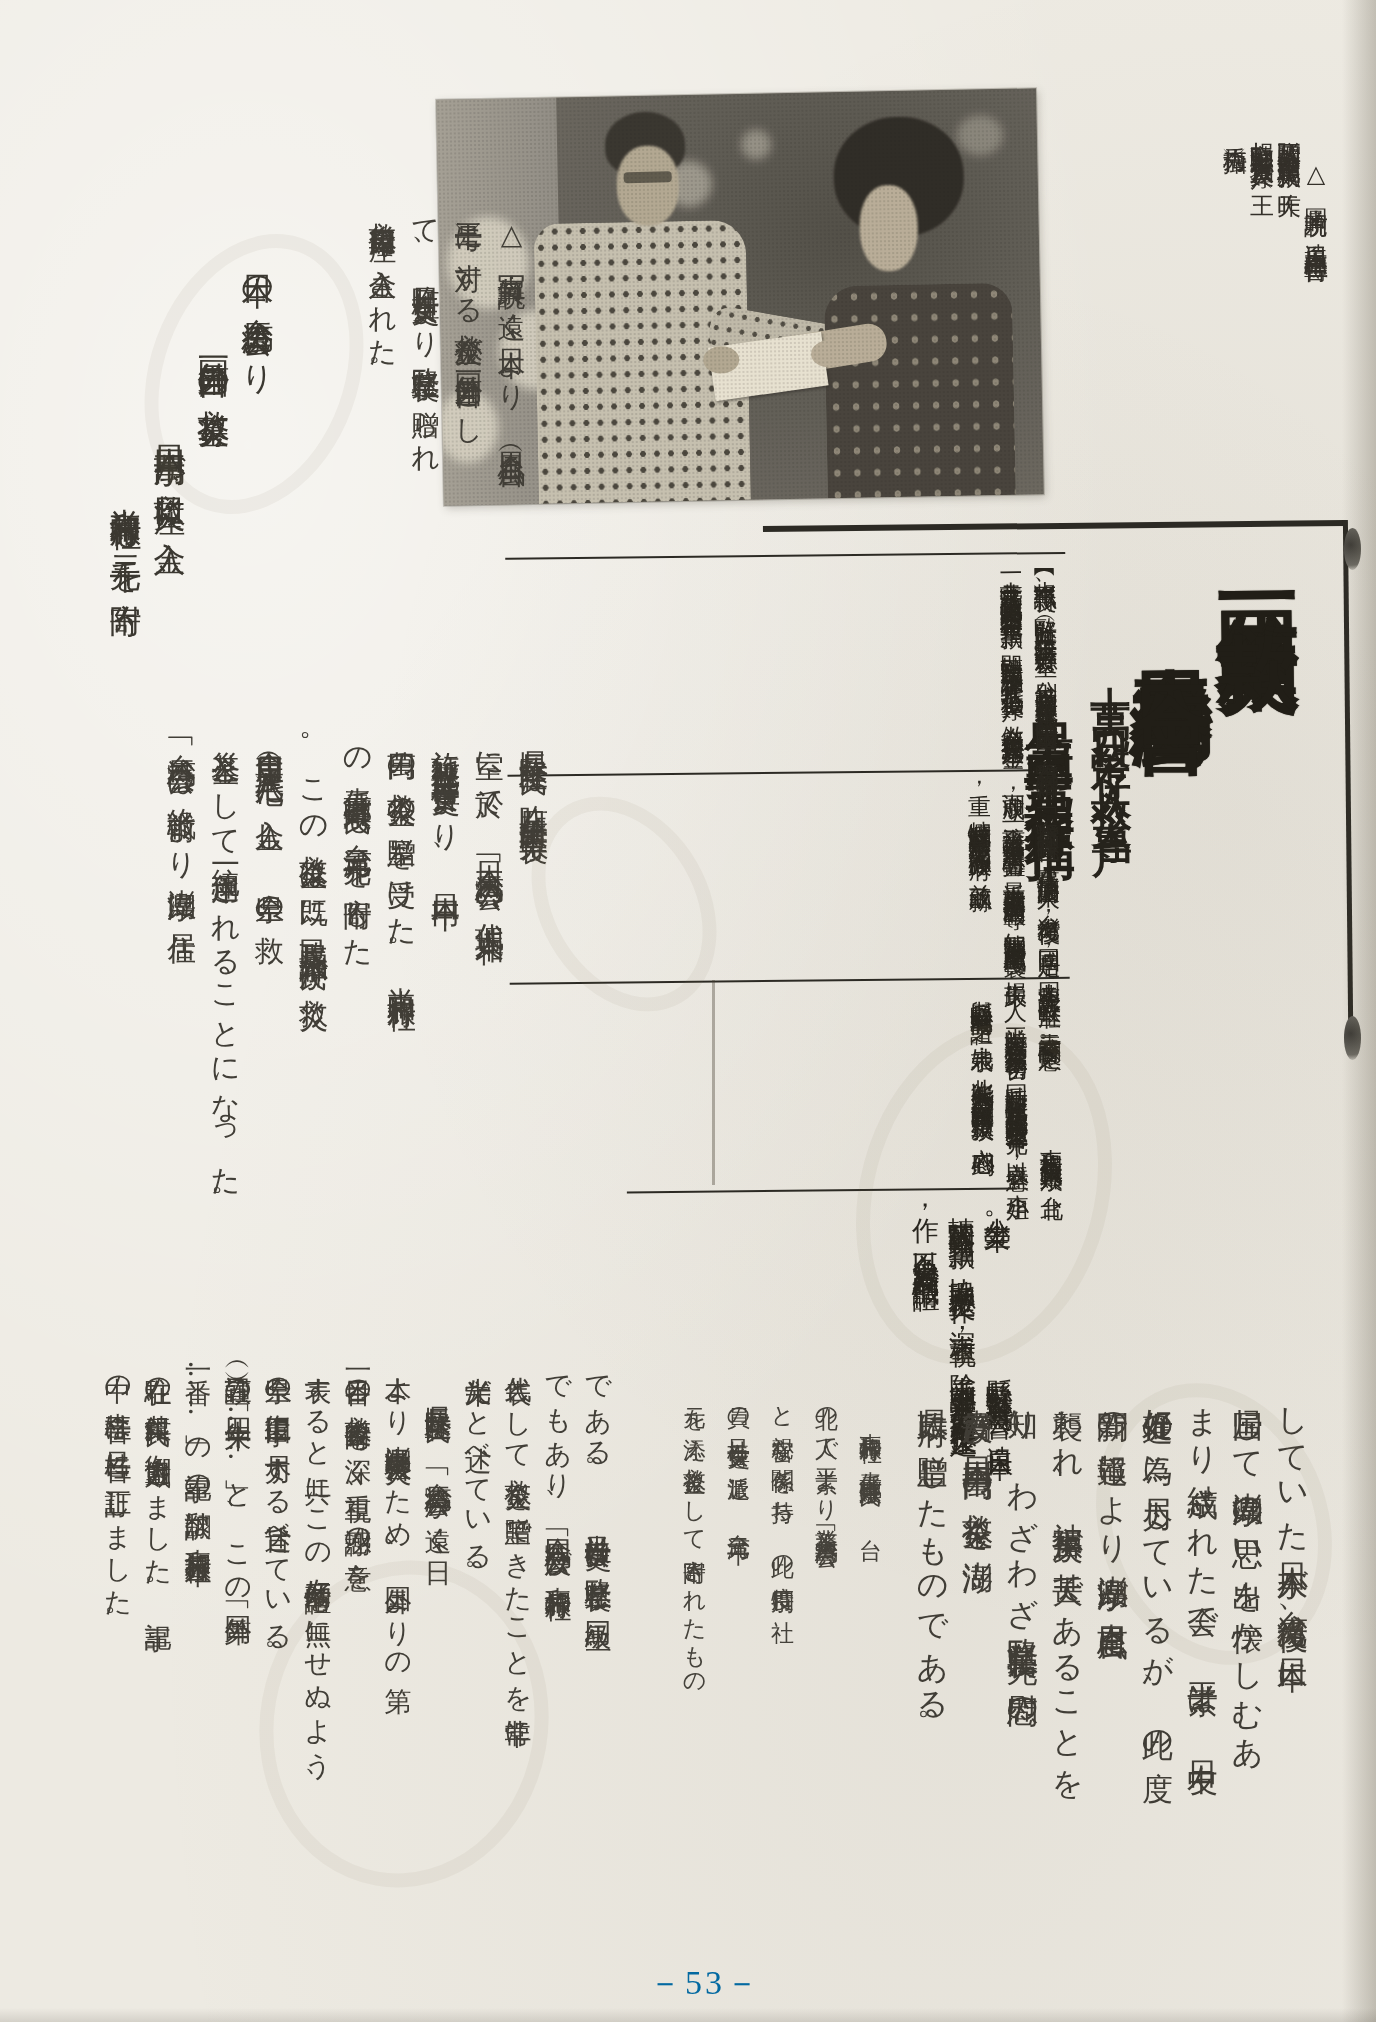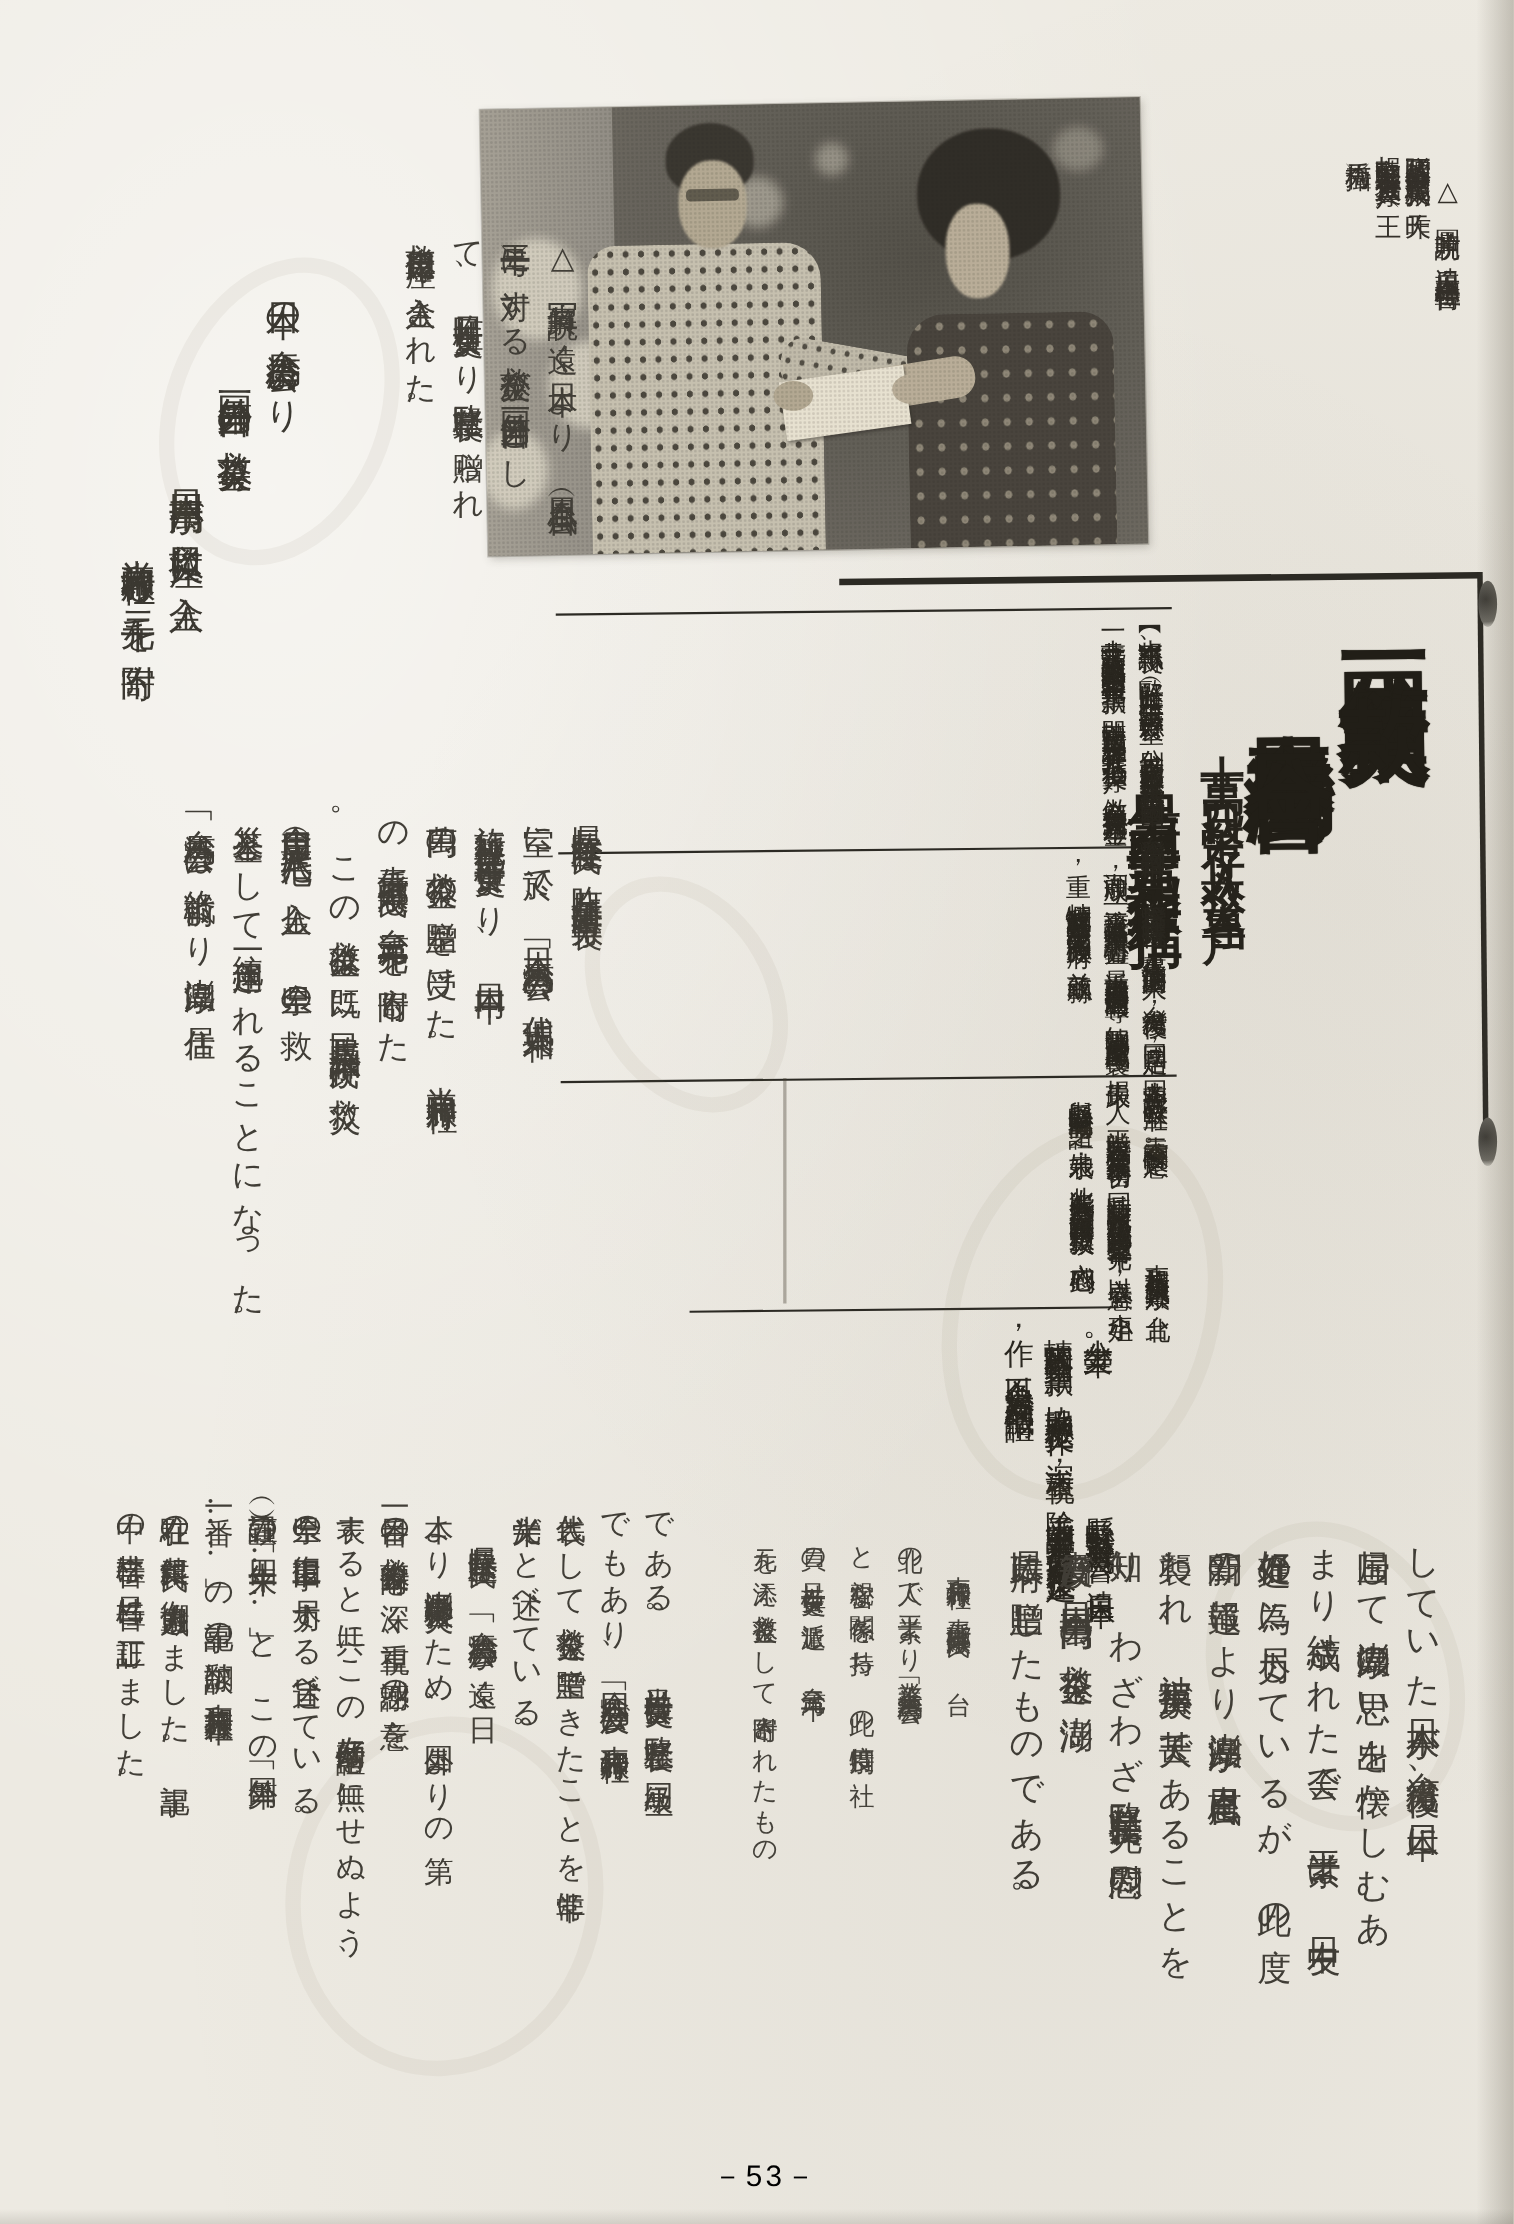--- a/index.html
+++ b/index.html
@@ -72,22 +72,22 @@
          box-shadow:1px 2px 3px rgba(30,28,24,.45);}
   .hand1{left:262px;top:252px;width:36px;height:27px;background:#b2a892;border-radius:50%;}
   .hand2{left:370px;top:248px;width:36px;height:27px;background:#b8ad98;border-radius:50%;}
   .grain{inset:0;background-image:radial-gradient(rgba(30,28,24,.33) 1px, transparent 1.4px);
          background-size:4px 4px;opacity:.38;}
 
   .hole{position:absolute;width:17px;border-radius:50%;
         background:radial-gradient(circle at 40% 40%, #3e3c37, #6d6b64 75%, rgba(109,107,100,0));}
   .crease{position:absolute;background:rgba(70,63,50,.38);}
   .ghost{position:absolute;border:14px solid rgba(125,115,90,.07);border-radius:50%;}
-  #pageno{position:absolute;left:648px;top:1960px;font-size:27px;letter-spacing:3px;color:#000000;
-        font-family:Liberation Sans, sans-serif;}
+  #pageno{position:absolute;left:648px;top:1960px;font-size:34px;letter-spacing:3px;color:#0369a1;
+        font-family:Liberation Serif, serif;}
 </style>
 </head>
 <body>
 
 <div id="page">
   <div class="mottle"></div>
 
   <div class="photo">
     <div class="ph-left"></div>
     <div class="ph-dark"></div>

